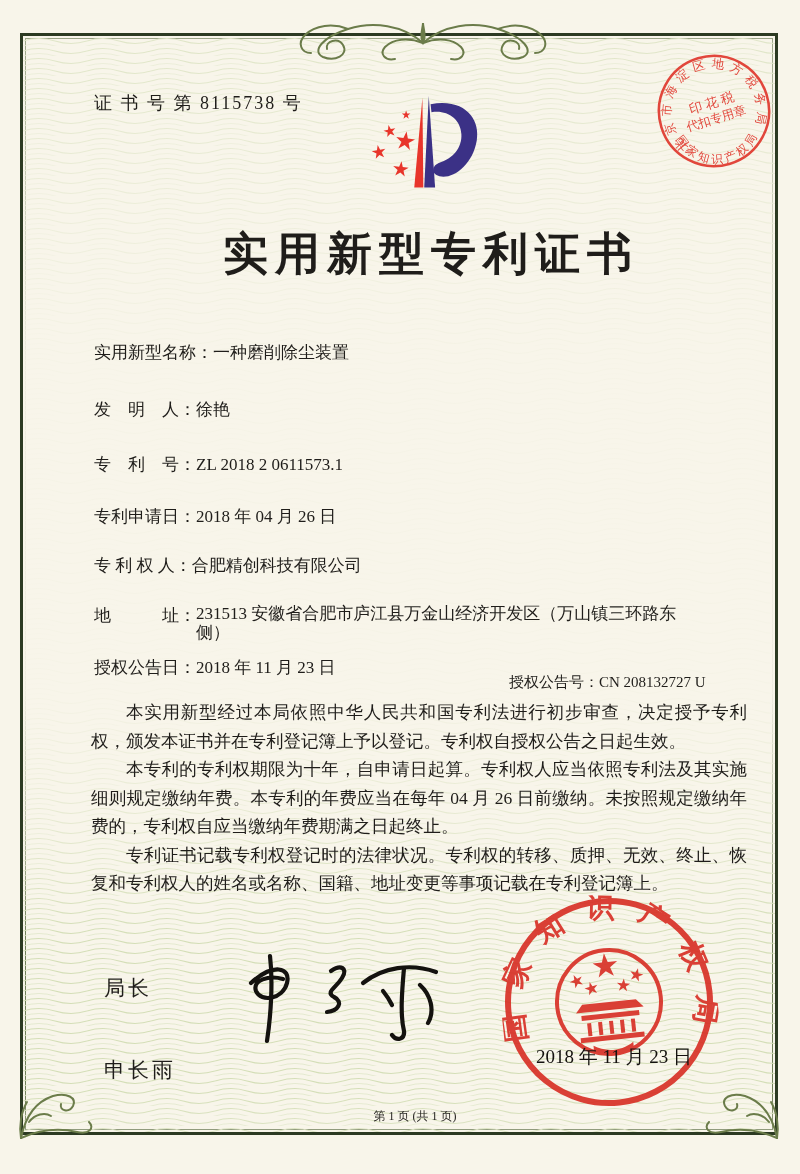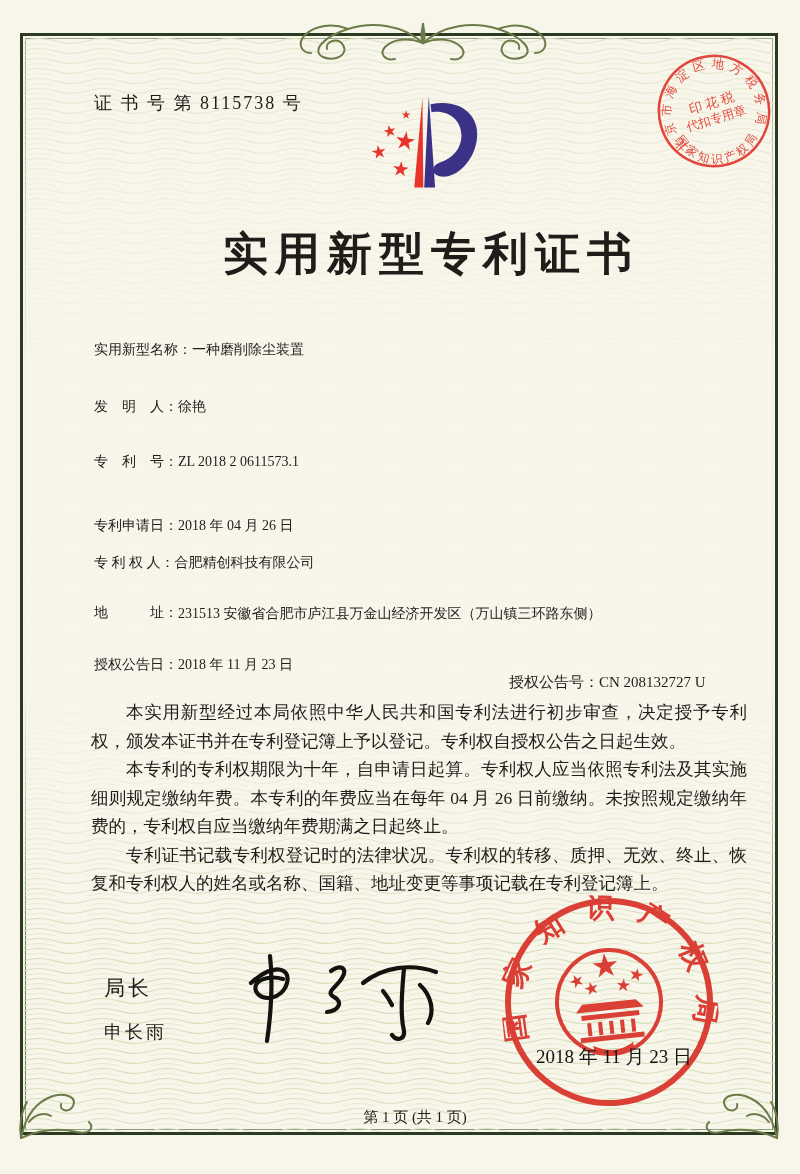--- a/index.html
+++ b/index.html
@@ -33,41 +33,41 @@
   }
   .content{position:absolute;left:0;top:0;width:100%;height:100%;margin-left:16px;}
 
   .cert-number{position:absolute;left:55px;top:55px;font-size:18px;letter-spacing:2px;}
   .logo{position:absolute;left:320px;top:50px;width:154px;height:116px;}
   .tax-stamp{position:absolute;left:616px;top:16px;width:118px;height:118px;transform:rotate(-17deg);opacity:.92;}
   .title{
     position:absolute;left:16px;top:188px;width:100%;text-align:center;
     font-size:45px;font-weight:bold;letter-spacing:7px;
   }
-  .field-row{position:absolute;left:55px;font-size:14px;white-space:nowrap;}
+  .field-row{position:absolute;left:55px;font-size:17px;white-space:nowrap;}
   .field-row .lbl{display:inline-block;white-space:pre;}
   .field-row .val{white-space:pre;}
   .row-addr .val{display:inline-block;vertical-align:top;white-space:normal;max-width:510px;line-height:19px;}
   .grant-no{position:absolute;left:440px;top:620px;font-size:15px;white-space:pre;}
 
   .body-text{
     position:absolute;left:52px;top:662px;width:656px;
     font-size:17.5px;line-height:28.5px;text-align:justify;
   }
   .body-text p{text-indent:2em;}
 
   .signer-title{position:absolute;left:65px;top:938px;font-size:21px;letter-spacing:3px;text-align:center;}
-  .signer-name{position:absolute;left:65px;top:984px;font-size:18px;letter-spacing:3px;}
+  .signer-name{position:absolute;left:65px;top:1020px;font-size:21px;letter-spacing:3px;}
   .signature{position:absolute;left:172px;top:905px;width:240px;height:112px;}
   .seal{position:absolute;left:462px;top:858px;width:216px;height:216px;transform:rotate(-6deg);opacity:.95;}
   .seal-date{
     position:absolute;left:452px;top:1008px;width:246px;text-align:center;
     font-size:19px;white-space:pre;color:#14120f;
   }
-  .footer{position:absolute;left:0;top:1072px;width:100%;text-align:center;font-size:15px;}
+  .footer{position:absolute;left:0;top:1072px;width:100%;text-align:center;font-size:12px;}
 
   .top-flourish{position:absolute;left:230px;top:-23px;width:340px;height:52px;}
   .corner-flourish{position:absolute;width:86px;height:66px;}
   .cf-left{left:-8px;bottom:-12px;}
   .cf-right{right:-8px;bottom:-12px;transform:scale(-1,1);}
 </style>
 </head>
 <body>
 
 <div class="page">
@@ -156,21 +156,21 @@
 
       <div class="field-row" style="top:305px">
         <span class="lbl">实用新型名称：</span><span class="val">一种磨削除尘装置</span>
       </div>
       <div class="field-row" style="top:362px">
         <span class="lbl">发　明　人：</span><span class="val">徐艳</span>
       </div>
       <div class="field-row" style="top:417px">
         <span class="lbl">专　利　号：</span><span class="val">ZL 2018 2 0611573.1</span>
       </div>
-      <div class="field-row" style="top:481px">
+      <div class="field-row" style="top:469px">
         <span class="lbl">专利申请日：</span><span class="val">2018 年 04 月 26 日</span>
       </div>
       <div class="field-row" style="top:518px">
         <span class="lbl">专 利 权 人：</span><span class="val">合肥精创科技有限公司</span>
       </div>
       <div class="field-row row-addr" style="top:568px">
         <span class="lbl">地　　　址：</span><span class="val">231513 安徽省合肥市庐江县万金山经济开发区（万山镇三环路东侧）</span>
       </div>
       <div class="field-row" style="top:620px">
         <span class="lbl">授权公告日：</span><span class="val">2018 年 11 月 23 日</span>

